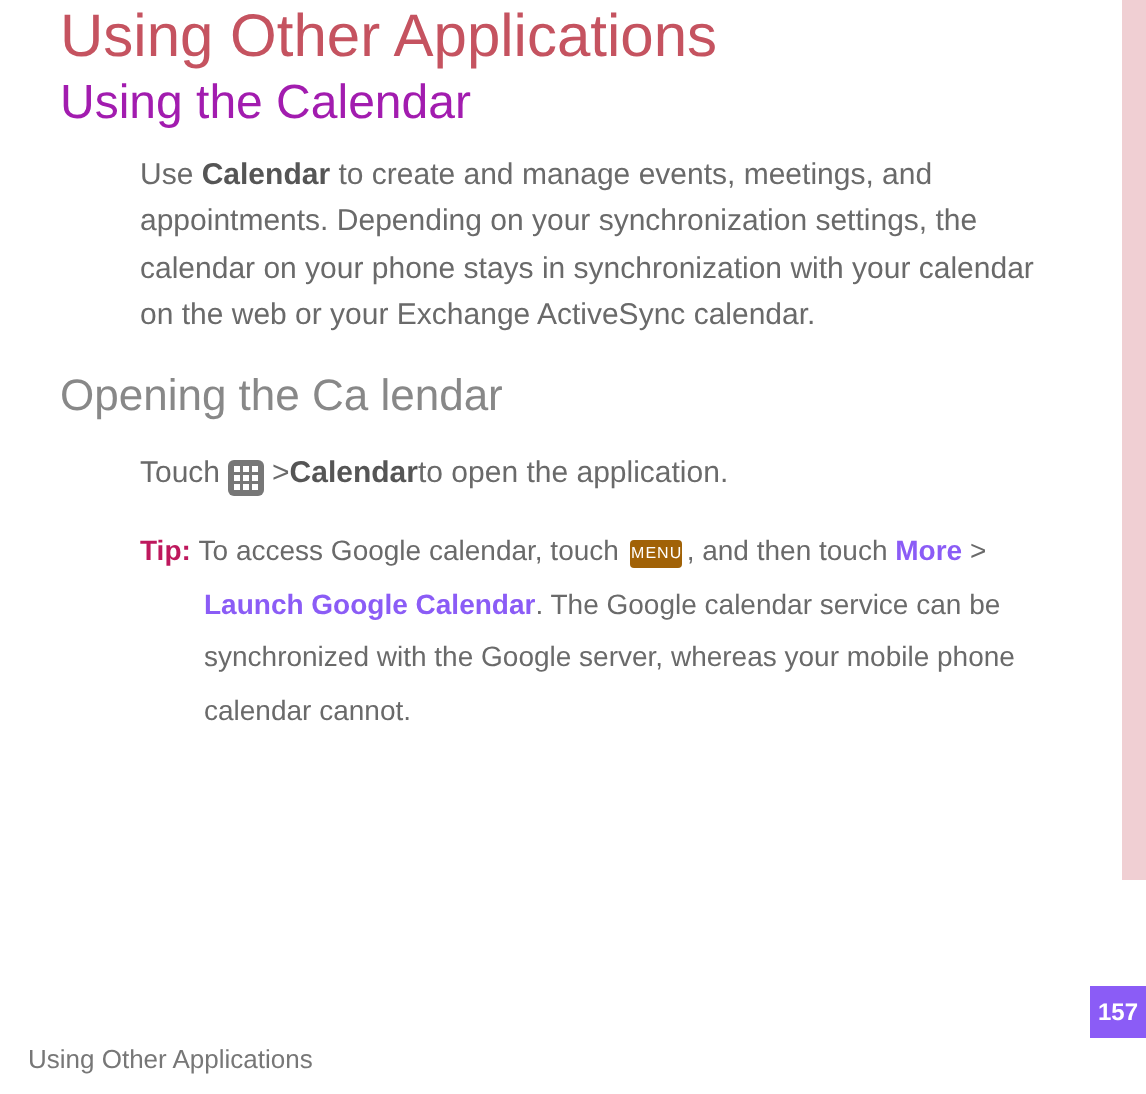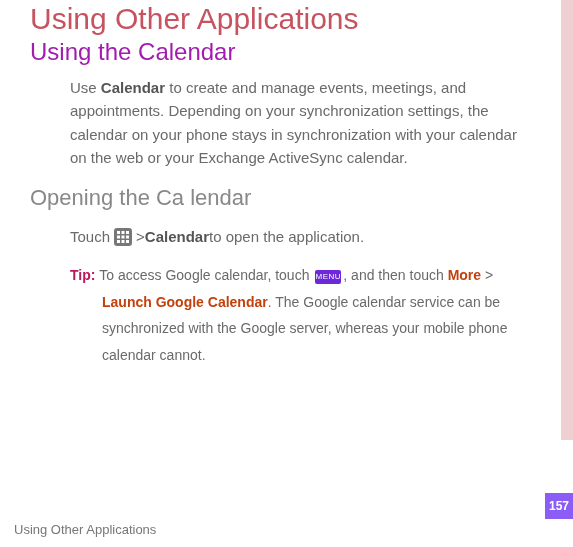--- a/index.html
+++ b/index.html
@@ -41,35 +41,35 @@
     font-weight: 400;
     margin-top: 16px;
     margin-bottom: 14px;
   }
   .touch-line {
     margin-left: 40px;
     color: #6a6a6a;
     font-size: 15px;
     line-height: 1.55;
     display: flex;
-    align-items: center;
+    align-items: flex-end;
     flex-wrap: wrap;
     gap: 0;
   }
   .touch-line b { color: #555; font-weight: 700; }
   .icon-app {
     display: inline-flex;
     width: 18px; height: 18px;
     vertical-align: middle;
     margin: 0 4px;
   }
   .icon-menu {
     display: inline-flex;
     width: 26px; height: 14px;
-    background: #6d28d9;
+    background: #a16207;
     color: #fff;
     font-size: 8px;
     align-items: center;
     justify-content: center;
     border-radius: 2px;
     margin: 4px 2px;
     letter-spacing: 0.5px;
     vertical-align: middle;
   }
   .tip-block {
@@ -77,21 +77,21 @@
     margin-right: 20px;
     margin-top: 14px;
     color: #6a6a6a;
     font-size: 14px;
     line-height: 1.9;
   }
   .tip-label {
     color: #be185d;
     font-weight: 700;
   }
-  .tip-block b { color: #c2410c; font-weight: 700; }
+  .tip-block b { color: #8b5cf6; font-weight: 700; }
   .tip-body {
     display: block;
     padding-left: 32px;
   }
   .tip-first {
     display: inline;
   }
   .footer {
     position: absolute;
     bottom: 10px;

